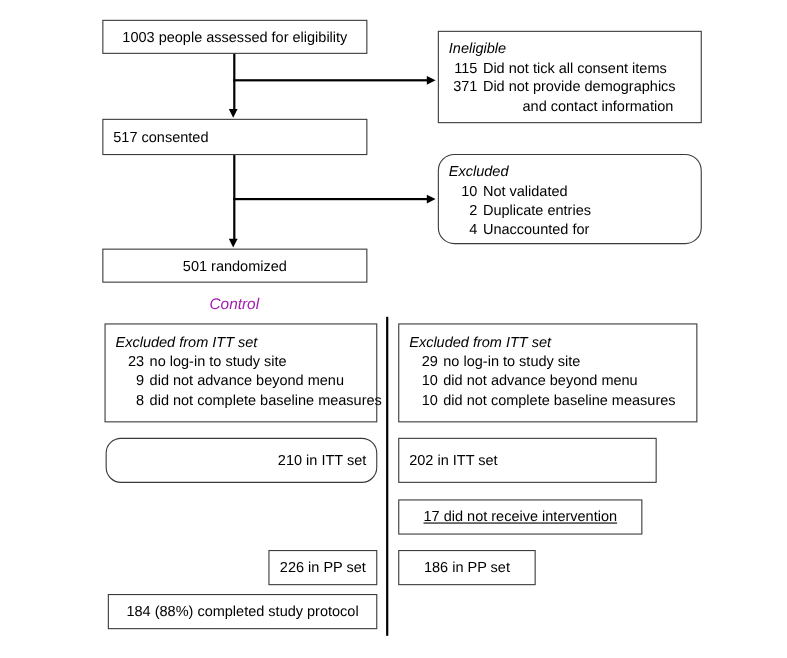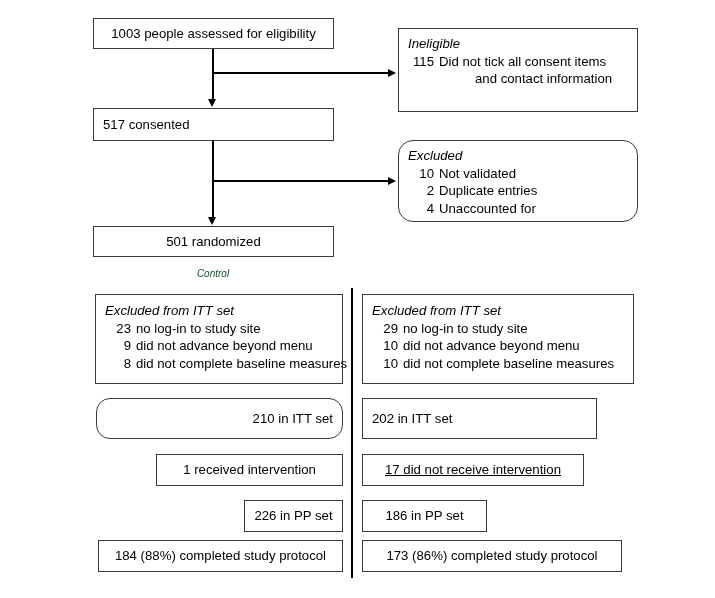--- a/index.html
+++ b/index.html
@@ -65,23 +65,23 @@
     padding-right: 5px;
     flex: none;
   }
   .list li .txt { flex: 1 1 auto; }
   .list li.cont .num { min-width: 26px; }
   .list li.cont .txt { padding-left: 36px; }
 
   .grouplabel {
     position: absolute;
     font-style: italic;
-    font-size: 10px;
+    font-size: 14px;
     text-align: center;
-    color: #14532d;
+    color: #a21caf;
   }
   .divider {
     position: absolute;
     background: #000000;
     width: 2.2px;
   }
   .vline, .hline {
     position: absolute;
     background: #000000;
   }
@@ -126,20 +126,24 @@
   </div>
 
   <div class="box" style="left:398px; top:28px; width:240px; height:84px;">
     <div class="inner" style="padding-top:6px;">
       <div class="hdr">Ineligible</div>
       <ul class="list">
         <li>
             <span class="num">115</span>
             <span class="txt">Did not tick all consent items</span>
           </li>
+        <li>
+            <span class="num">371</span>
+            <span class="txt">Did not provide demographics</span>
+          </li>
         <li class="cont">
             <span class="num"></span>
             <span class="txt">and contact information</span>
           </li>
       </ul>
     </div>
   </div>
 
   <div class="box" style="left:398px; top:140px; width:240px; height:82px;border-radius:15px;">
     <div class="inner" style="padding-top:6px;">
@@ -197,25 +201,20 @@
       </ul>
     </div>
   </div>
 
   <div class="box right-box" style="left:96px; top:398px; width:247px; height:41px;border-radius:14px;">
     <div class="vcenter">
         <div class="inner">210 in ITT set</div>
       </div>
   </div>
 
-  <div class="box center-box" style="left:156px; top:454px; width:187px; height:32px;">
-    <div class="vcenter">
-        <div class="inner">1 received intervention</div>
-      </div>
-  </div>
 
   <div class="box center-box" style="left:244px; top:500px; width:99px; height:32px;">
     <div class="vcenter">
         <div class="inner">226 in PP set</div>
       </div>
   </div>
 
   <div class="box center-box" style="left:98px; top:540px; width:245px; height:32px;">
     <div class="vcenter">
         <div class="inner">184 (88%) completed study protocol</div>
@@ -253,19 +252,14 @@
         <div class="inner">17 did not receive intervention</div>
       </div>
   </div>
 
   <div class="box center-box" style="left:362px; top:500px; width:125px; height:32px;">
     <div class="vcenter">
         <div class="inner">186 in PP set</div>
       </div>
   </div>
 
-  <div class="box center-box" style="left:362px; top:540px; width:260px; height:32px;">
-    <div class="vcenter">
-        <div class="inner">173 (86%) completed study protocol</div>
-      </div>
-  </div>
 
 </div>
 
 </body></html>

